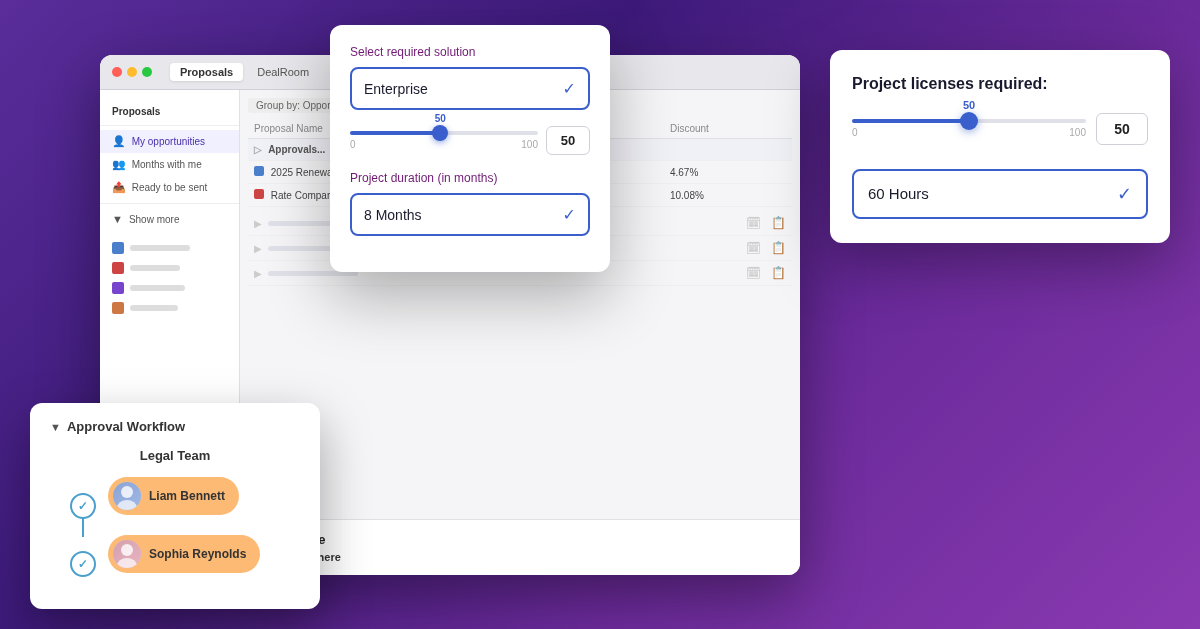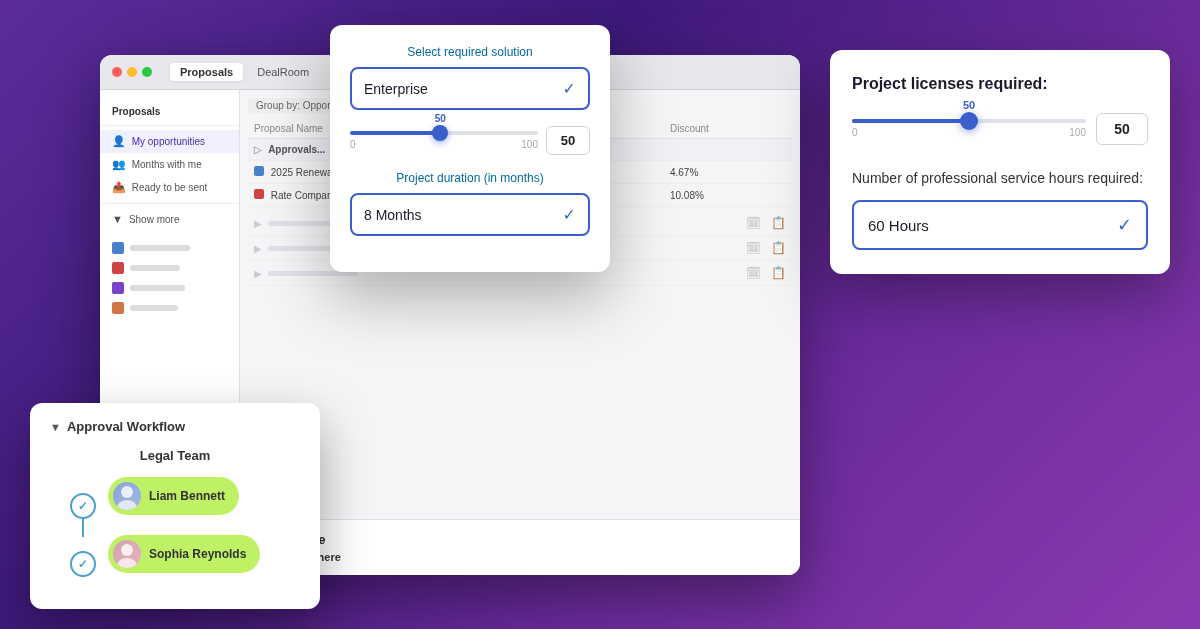--- a/index.html
+++ b/index.html
@@ -158,23 +158,22 @@
       z-index: 10;
     }
     .dialog-title {
       font-size: 18px;
       font-weight: 700;
       color: #1a1a2e;
       margin-bottom: 16px;
     }
     .field-label {
       font-size: 12px;
-      color: #0369a1;
+      color: #701a75;
       margin-bottom: 8px;
-      text-align: center;
     }
     .select-field {
       width: 100%;
       border: 2px solid #3a5fcc;
       border-radius: 8px;
       padding: 10px 12px;
       font-size: 14px;
       font-weight: 500;
       color: #1a1a2e;
       background: white;
@@ -414,21 +413,21 @@
       font-size: 12px;
       color: #4a9fcc;
       font-weight: 600;
       flex-shrink: 0;
       z-index: 1;
     }
     .aw-person {
       display: flex;
       align-items: center;
       gap: 8px;
-      background: #bef264;
+      background: #fdba74;
       border-radius: 20px;
       padding: 5px 14px 5px 5px;
       margin-bottom: 20px;
     }
     .aw-avatar {
       width: 28px;
       height: 28px;
       border-radius: 50%;
       overflow: hidden;
       background: #ccc;
@@ -648,21 +647,20 @@
         <div class="rp-slider-thumb"></div>
       </div>
       <div class="rp-slider-limits">
         <span>0</span>
         <span>100</span>
       </div>
     </div>
     <div class="rp-slider-value-box">50</div>
   </div>
 
-  <div class="rp-section-label">Number of professional service hours required:</div>
   <div class="rp-select-field">
     <span>60 Hours</span>
     <span class="rp-select-check">✓</span>
   </div>
 </div>
 
 <div class="approval-workflow">
   <div class="aw-header">
     <span class="aw-chevron">▼</span>
     <span>Approval Workflow</span>

